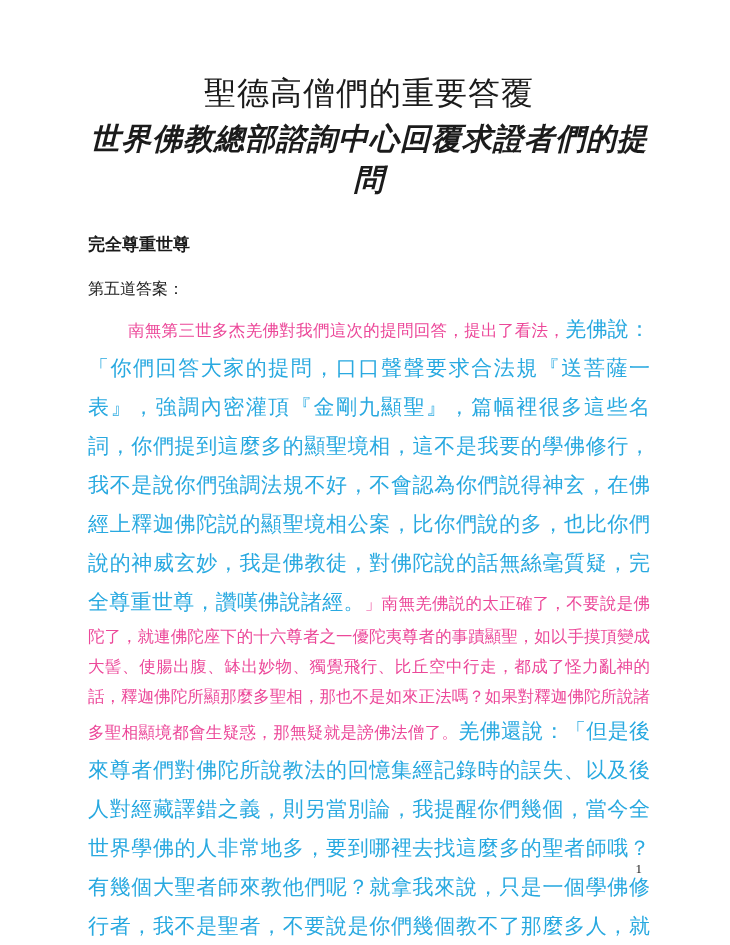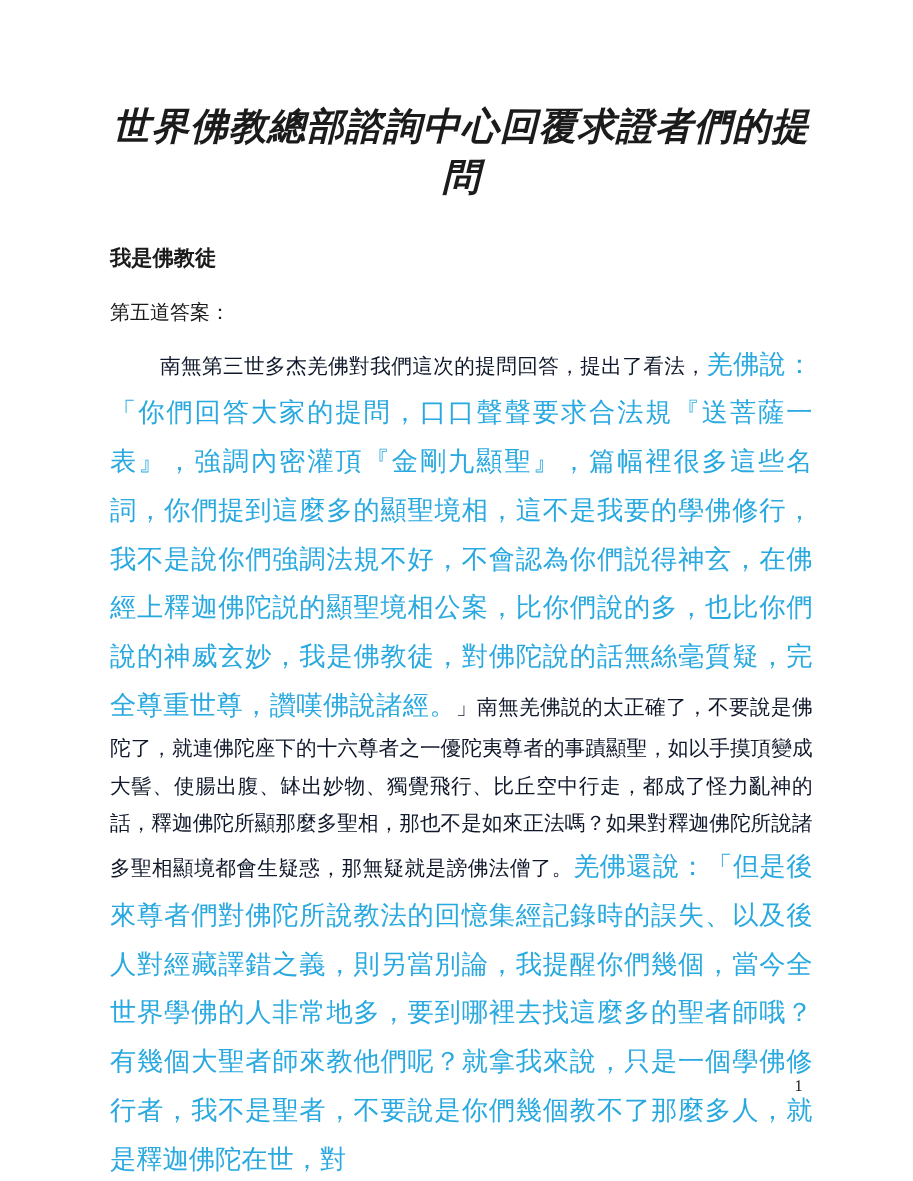--- a/index.html
+++ b/index.html
@@ -42,36 +42,37 @@
     margin-top: 22px;
     line-height: 22px;
   }
   .body-par {
     margin: 10px 0 0 0;
     text-align: justify;
     text-indent: 40px;
     font-size: 16.5px;
     line-height: 30px;
   }
-  .seg-normal { color: #0f172a; }
+  .seg-normal { color: #ec4899; }
   .seg-highlight {
     color: var(--hl, #29a9e0);
     font-size: 21px;
     line-height: 39px;
   }
   .page-number {
     position: absolute;
     top: 861px;
     right: 88px;
     font-size: 13px;
     color: #1b1b1b;
   }
 </style>
 </head>
 <body>
 
 <div class="page">
+  <div class="title">聖德高僧們的重要答覆</div>
   <div class="subtitle">世界佛教總部諮詢中心回覆求證者們的提問</div>
-  <div class="date-heading">我是佛教徒</div>
+  <div class="date-heading">完全尊重世尊</div>
   <div class="answer-heading">第五道答案：</div>
   <p class="body-par"><span class="seg-normal">南無第三世多杰羌佛對我們這次的提問回答，提出了看法，</span><span class="seg-highlight">羌佛說：「你們回答大家的提問，口口聲聲要求合法規『送菩薩一表』，強調內密灌頂『金剛九顯聖』，篇幅裡很多這些名詞，你們提到這麼多的顯聖境相，這不是我要的學佛修行，我不是說你們強調法規不好，不會認為你們説得神玄，在佛經上釋迦佛陀説的顯聖境相公案，比你們說的多，也比你們說的神威玄妙，我是佛教徒，對佛陀說的話無絲毫質疑，完全尊重世尊，讚嘆佛說諸經。</span><span class="seg-normal">」南無羌佛説的太正確了，不要說是佛陀了，就連佛陀座下的十六尊者之一優陀夷尊者的事蹟顯聖，如以手摸頂變成大髻、使腸出腹、缽出妙物、獨覺飛行、比丘空中行走，都成了怪力亂神的話，釋迦佛陀所顯那麼多聖相，那也不是如來正法嗎？如果對釋迦佛陀所說諸多聖相顯境都會生疑惑，那無疑就是謗佛法僧了。</span><span class="seg-highlight">羌佛還說：「但是後來尊者們對佛陀所說教法的回憶集經記錄時的誤失、以及後人對經藏譯錯之義，則另當別論，我提醒你們幾個，當今全世界學佛的人非常地多，要到哪裡去找這麼多的聖者師哦？有幾個大聖者師來教他們呢？就拿我來說，只是一個學佛修行者，我不是聖者，不要說是你們幾個教不了那麼多人，就是釋迦佛陀在世，對</span></p>
   <div class="page-number">1</div>
 </div>
 
 </body></html>

